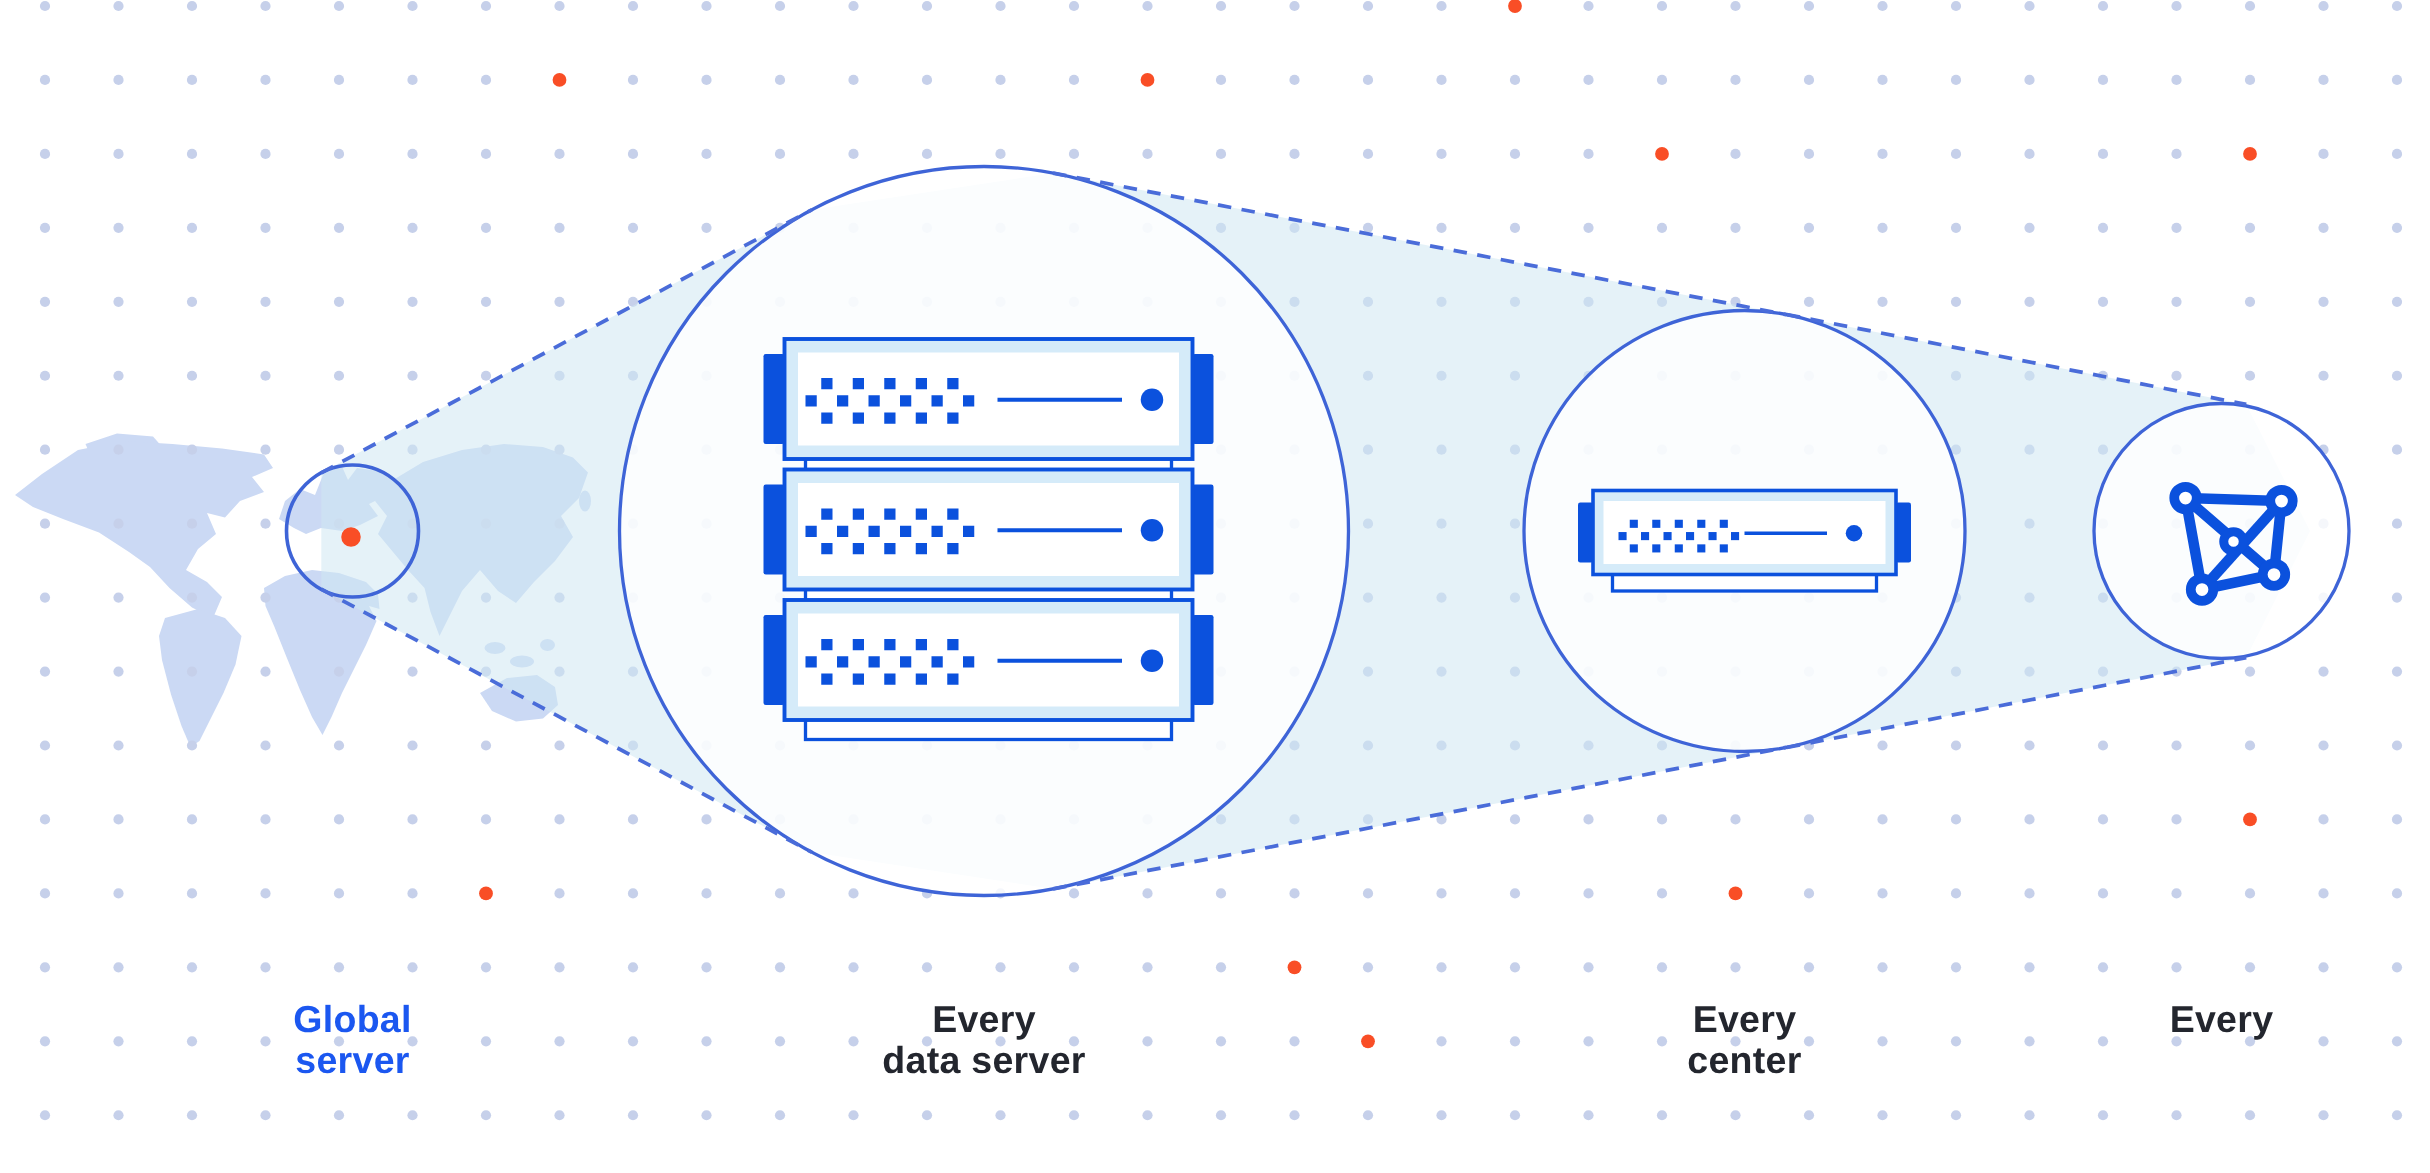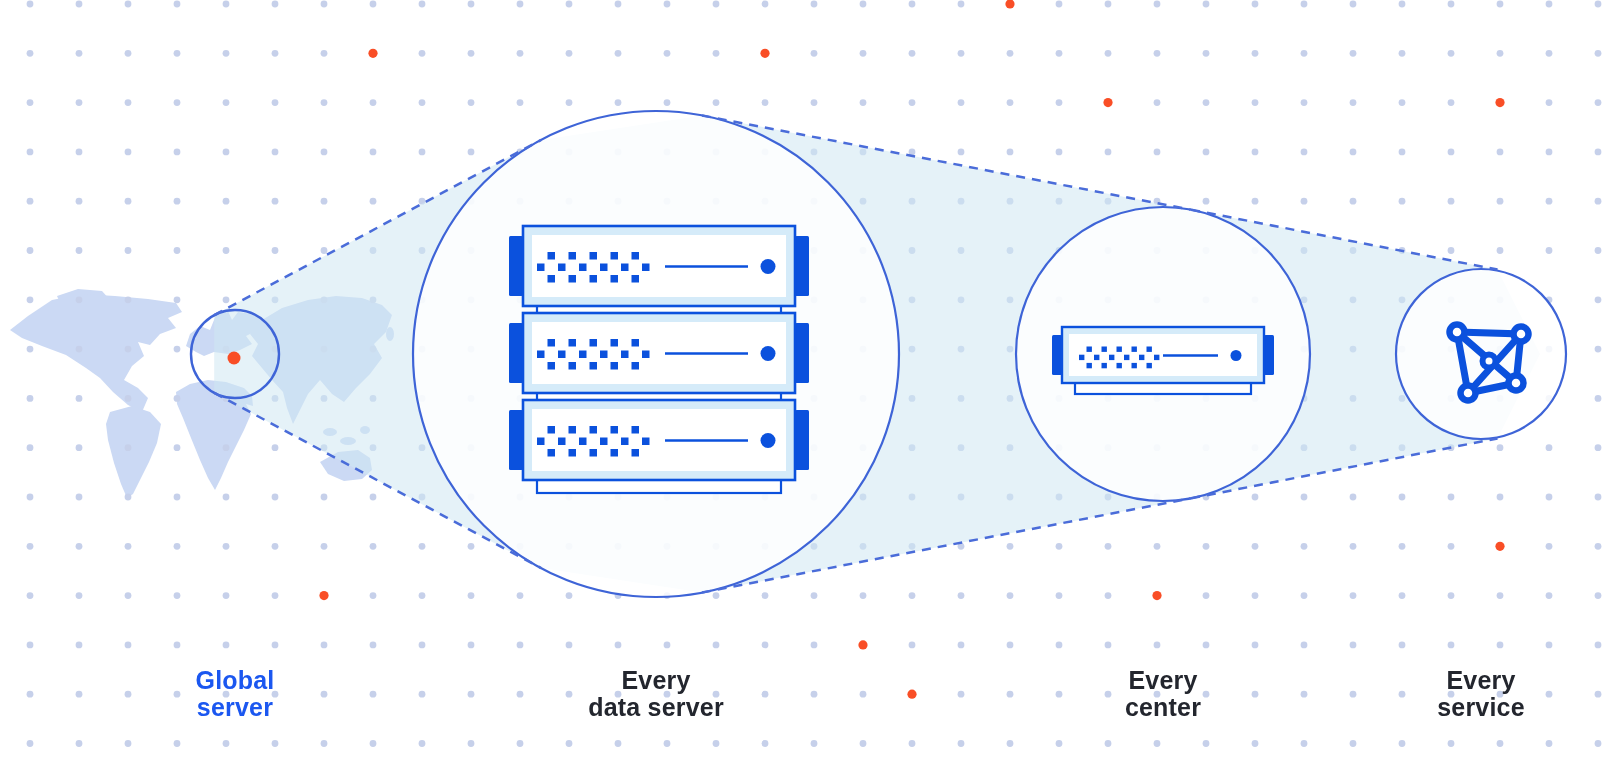--- a/index.html
+++ b/index.html
@@ -728,15 +728,14 @@
 <div class="caption" style="left:526px;top:667px;">
   <div>Every</div>
   <div>data server</div>
 </div>
 <div class="caption" style="left:1033px;top:667px;">
   <div>Every</div>
   <div>center</div>
 </div>
 <div class="caption" style="left:1351px;top:667px;">
   <div>Every</div>
-  <div>service</div>
 </div>
 
 </div>
 </body></html>

